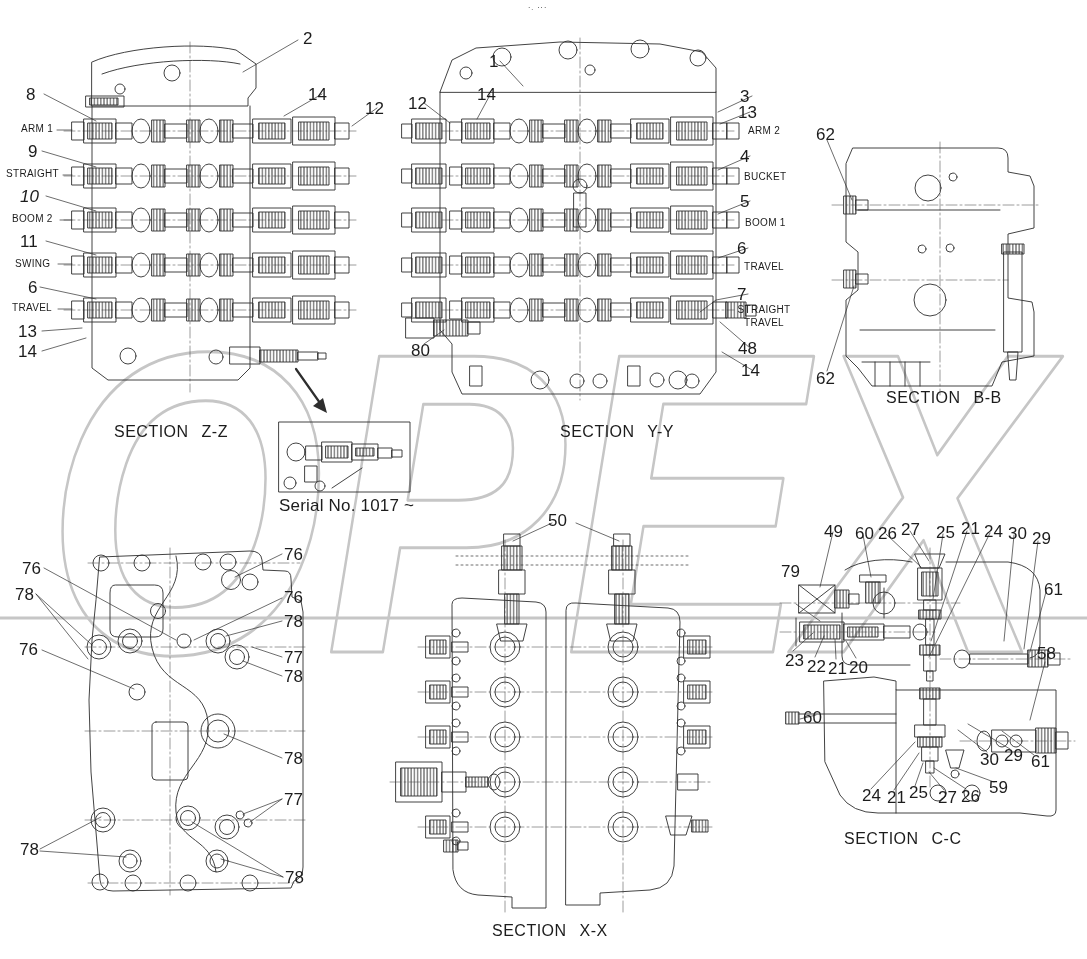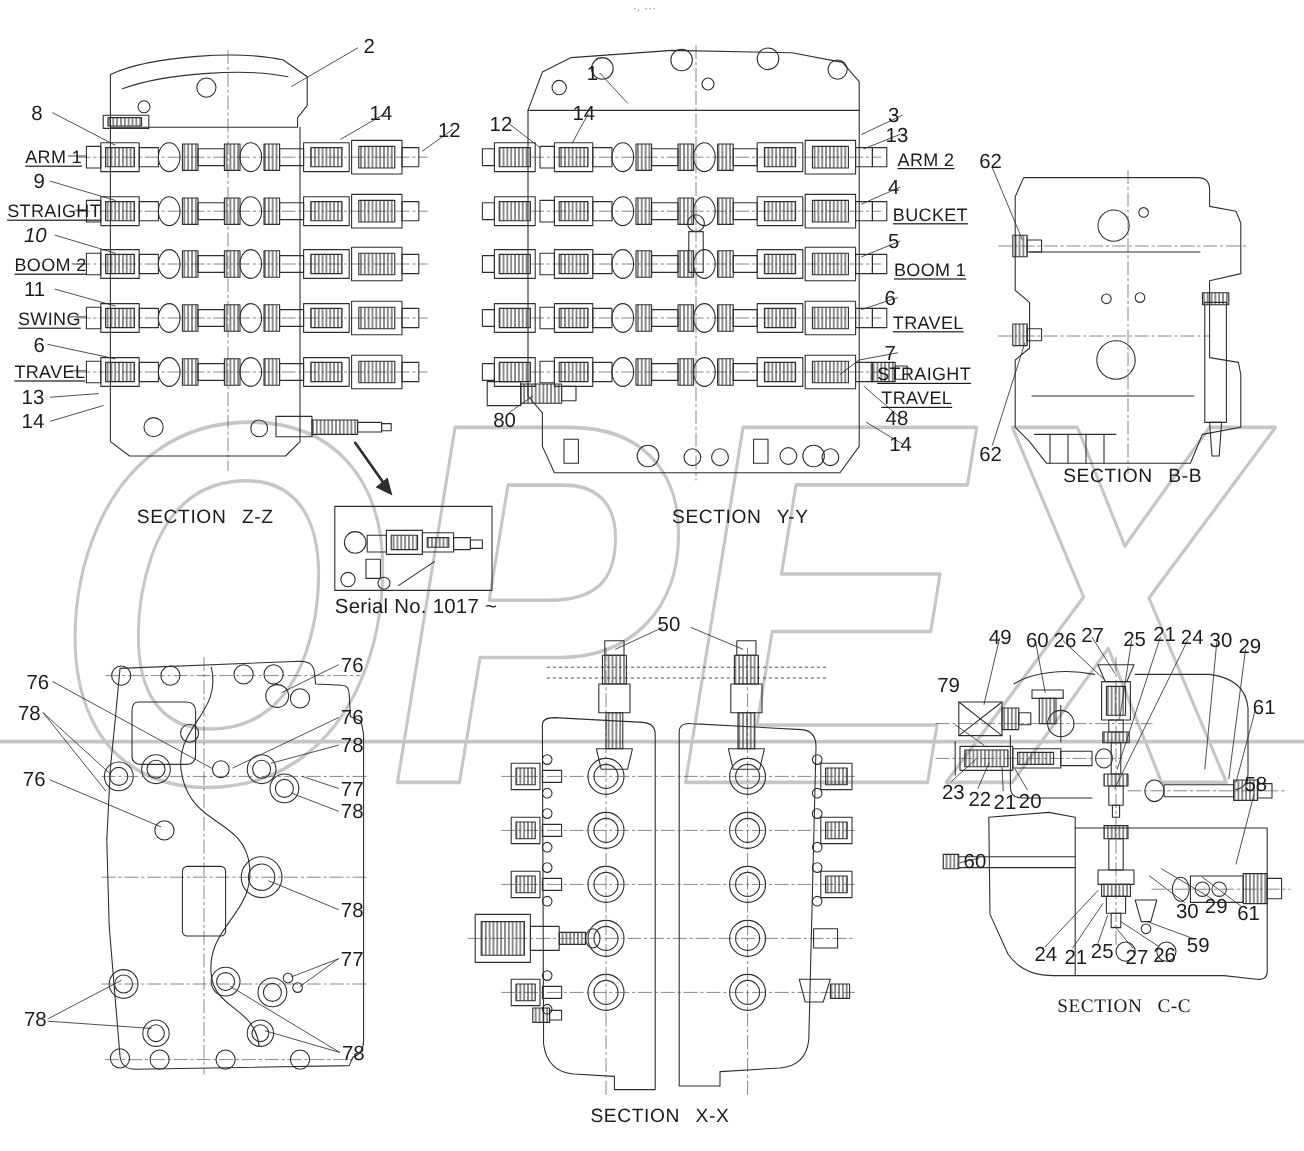--- a/index.html
+++ b/index.html
@@ -12,21 +12,21 @@
   svg .ldr{stroke-width:0.7;}
   svg .thick{stroke-width:2.2;}
   svg .fillb{fill:#2e2e2e;stroke:none;}
   svg .wm{stroke:#c6c6c6;stroke-width:3;}
   svg .wmt{stroke:#c6c6c6;stroke-width:3;fill:none;font-weight:bold;font-style:italic;
            font-family:"Liberation Sans",sans-serif;}
   svg .dot{stroke-dasharray:2 3;stroke-width:0.7;}
   #labels{position:absolute;left:0;top:0;width:100%;height:100%;}
   .lbl{position:absolute;color:#1c1c1c;line-height:1.05;white-space:pre-line;}
   .num{font-size:17px;}
-  .port{font-size:15px;letter-spacing:.3px;text-decoration:underline;text-underline-offset:2px;}
+  .port{font-size:10px;letter-spacing:.3px;text-underline-offset:2px;}
   .portc{display:block;width:66px;text-align:center;line-height:1.3;}
   .title{font-size:16px;letter-spacing:.5px;word-spacing:8px;}
   .caption{font-size:17px;letter-spacing:.2px;}
   .marks{font-size:7px;color:#333;letter-spacing:1px;}
 </style>
 </head>
 <body>
 
 <div class="page">
 <svg width="1087" height="959" viewBox="0 0 1087 959">
@@ -374,21 +374,21 @@
   <path class="ldr" d="M816,715 L800,719 M987,752 L958,730 M1010,749 L968,724 M1034,755 L1002,731 M871,789 L915,742 M894,790 L919,753 M915,786 L923,763 M944,790 L929,772 M966,789 L934,768 M994,782 L956,768"></path>
 </g>
 </svg>
 
 <div id="labels">
       <div class="lbl marks" style="left: 528px; top: 4px;">·. ···</div>
       <div class="lbl title" style="left: 114px; top: 424px;">SECTION Z-Z</div>
       <div class="lbl title" style="left: 560px; top: 424px;">SECTION Y-Y</div>
       <div class="lbl title" style="left: 886px; top: 390px;">SECTION B-B</div>
       <div class="lbl title" style="left: 492px; top: 923px;">SECTION X-X</div>
-      <div class="lbl title" style="left: 881px; top: 831px; font-family: Liberation Serif, serif;">SECTION C-C</div>
+      <div class="lbl title" style="left: 844px; top: 831px;">SECTION C-C</div>
       <div class="lbl caption" style="left: 279px; top: 497px;">Serial No. 1017 ~</div>
       <div class="lbl num" style="left: 303px; top: 30px;">2</div>
       <div class="lbl num" style="left: 26px; top: 86px;">8</div>
       <div class="lbl port" style="left: 21px; top: 124px;">ARM 1</div>
       <div class="lbl num" style="left: 28px; top: 143px;">9</div>
       <div class="lbl port" style="left: 6px; top: 169px;">STRAIGHT</div>
       <div class="lbl num" style="left: 20px; top: 188px; font-style: italic;">10</div>
       <div class="lbl port" style="left: 12px; top: 214px;">BOOM 2</div>
       <div class="lbl num" style="left: 20px; top: 233px;">11</div>
       <div class="lbl port" style="left: 15px; top: 259px;">SWING</div>

